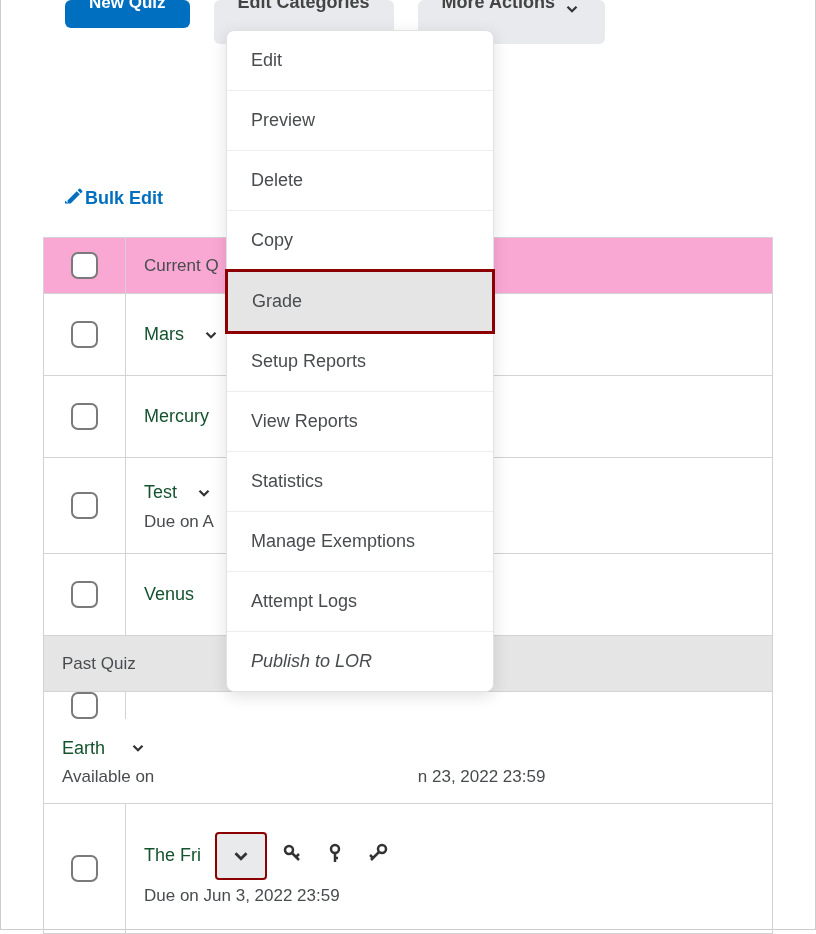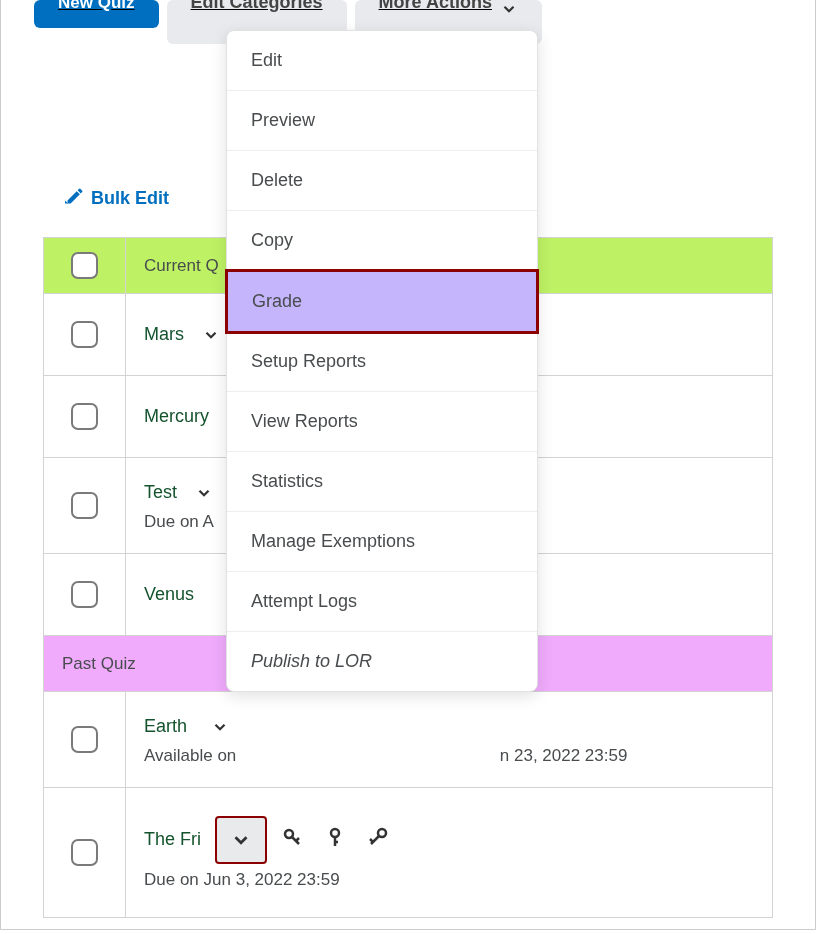--- a/index.html
+++ b/index.html
@@ -17,25 +17,24 @@
     }
     .container {
       border: 1px solid #ccc;
       border-top: none;
       margin: 0 0 0 0;
       height: 930px;
       position: relative;
     }
     .top-buttons {
       display: flex;
-      gap: 8px;
-      padding: 0 0 0 33px;
+      gap: 24px;
+      padding: 0 0 0 64px;
       position: relative;
       z-index: 5;
-      text-decoration: underline;
     }
     .btn-primary {
       background: #006fbf;
       color: #fff;
       border: none;
       border-radius: 6px;
       padding: 0 24px;
       height: 28px;
       font-size: 17px;
       font-weight: 700;
@@ -64,44 +63,44 @@
     .bulk-edit-row {
       padding: 142px 0 0 64px;
     }
     .bulk-edit-link {
       color: #006fbf;
       font-size: 18px;
       font-weight: 700;
       cursor: pointer;
       display: inline-flex;
       align-items: center;
-      gap: 6px;
+      gap: 0;
     }
     .bulk-edit-link svg {
       width: 20px;
       height: 20px;
     }
     .table {
       margin: 26px 42px 0 42px;
       border: 1px solid #d3d3d3;
       border-bottom: none;
     }
     .row {
       display: flex;
       border-bottom: 1px solid #d3d3d3;
       min-height: 82px;
       align-items: stretch;
     }
     .row.header {
-      background: #bef264;
+      background: #f9a8d4;
       min-height: 56px;
       justify-content: space-between;
     }
     .row.section {
-      background: #f0abfc;
+      background: #e5e5e5;
       min-height: 56px;
     }
     .checkbox-cell {
       width: 82px;
       display: flex;
       align-items: center;
       justify-content: center;
       border-right: 1px solid #d3d3d3;
     }
     .checkbox {
@@ -158,21 +157,21 @@
     }
     .key-icons {
       display: flex;
       gap: 18px;
       align-items: center;
     }
     .dropdown-menu {
       position: absolute;
       top: 30px;
       left: 225px;
-      width: 312px;
+      width: 268px;
       background: #fff;
       border: 1px solid #e1e1e1;
       border-radius: 8px;
       box-shadow: 0 4px 16px rgba(0,0,0,0.12);
       z-index: 100;
     }
     .dropdown-item {
       padding: 19px 24px;
       font-size: 18px;
       color: #494c4e;
@@ -181,21 +180,21 @@
     }
     .dropdown-item:last-child {
       border-bottom: none;
       font-style: italic;
     }
     .dropdown-item.highlighted {
       border: 3px solid #8b0000;
       margin: -2px;
       position: relative;
       z-index: 2;
-      background: #c4b5fd;
+      background: #e5e5e5;
     }
     svg.chev-down {
       width: 18px;
       height: 18px;
     }
   </style>
 </head>
 <body>
 
 <div class="container">
@@ -288,21 +287,21 @@
         </div>
       </div>
     </div>
 
     <div class="row section">
       <div class="content-cell header-cell">
         <span class="section-label">Past Quiz</span>
       </div>
     </div>
 
-    <div class="row" style="min-height:96px;">
+    <div class="row" style="min-height:96px;flex-direction:column;">
       <div class="checkbox-cell">
         <div class="checkbox"></div>
       </div>
       <div class="content-cell">
         <div class="quiz-title-row">
           <span class="quiz-link">Earth</span>
           <span class="chevron-btn" style="margin-left:6px;">
             <svg class="chev-down" viewBox="0 0 24 24" fill="none" stroke="#333" stroke-width="3">
                 <polyline points="6 9 12 15 18 9"></polyline>
               </svg>

